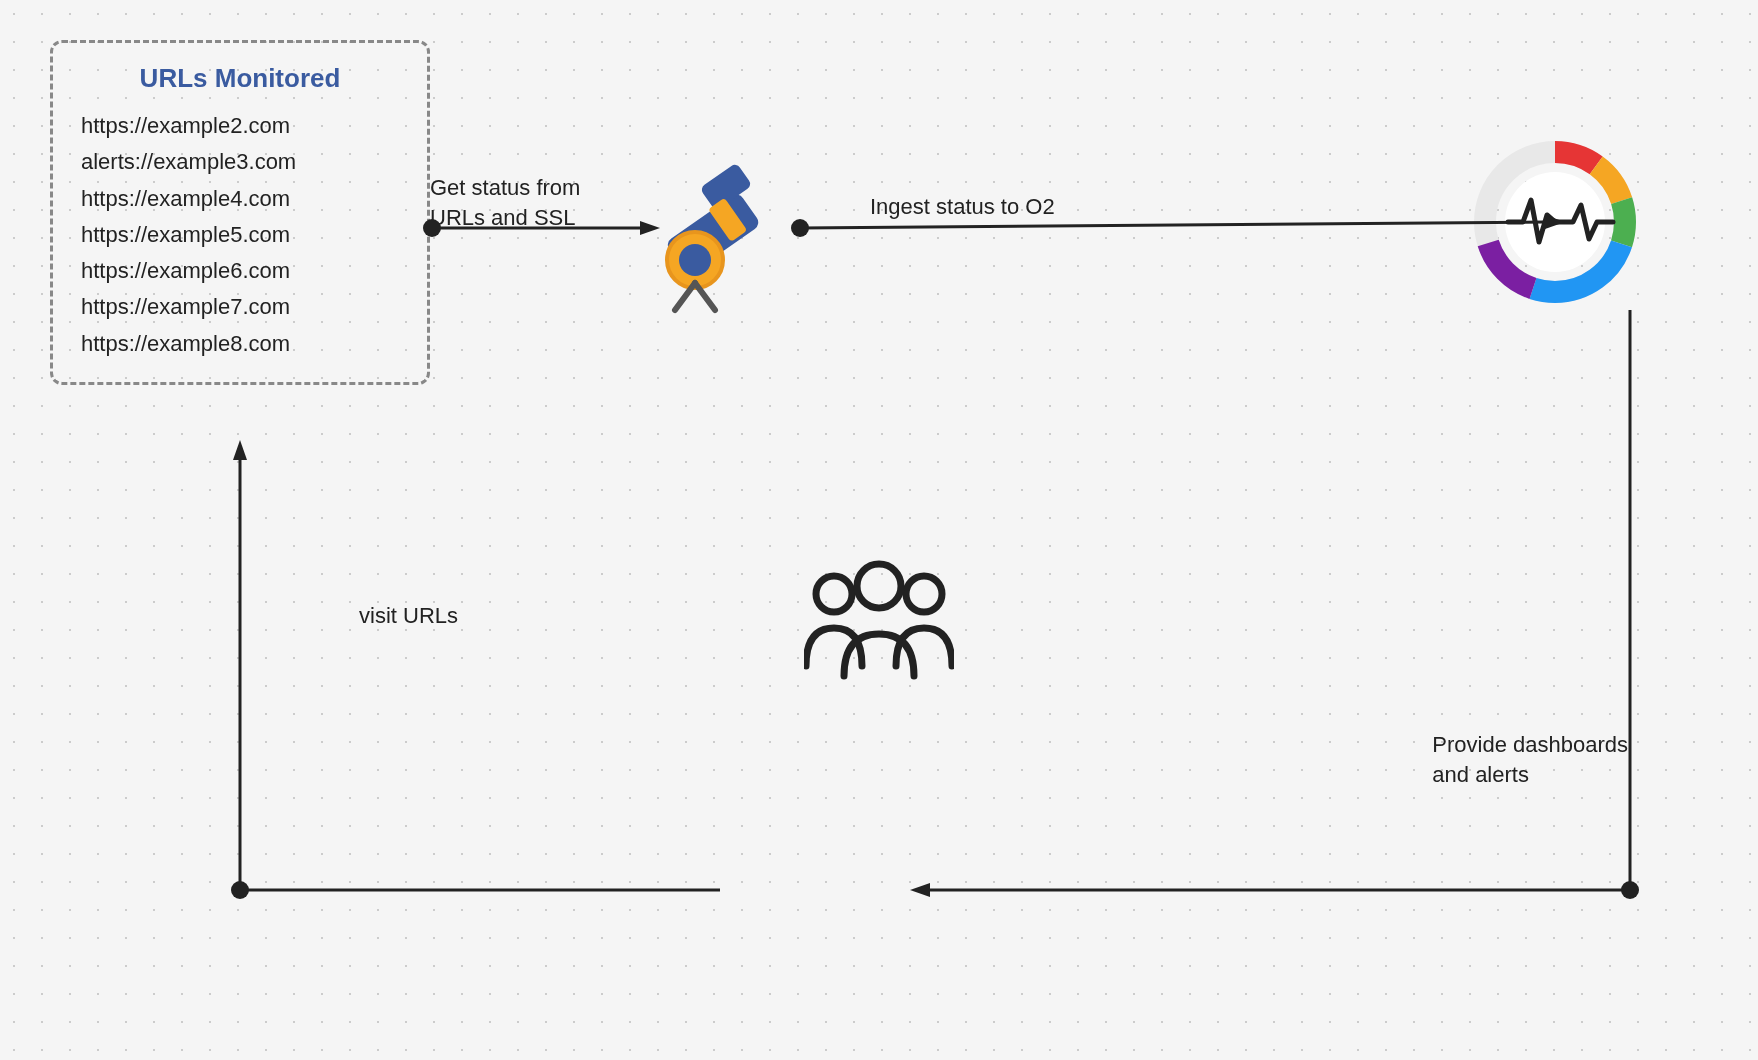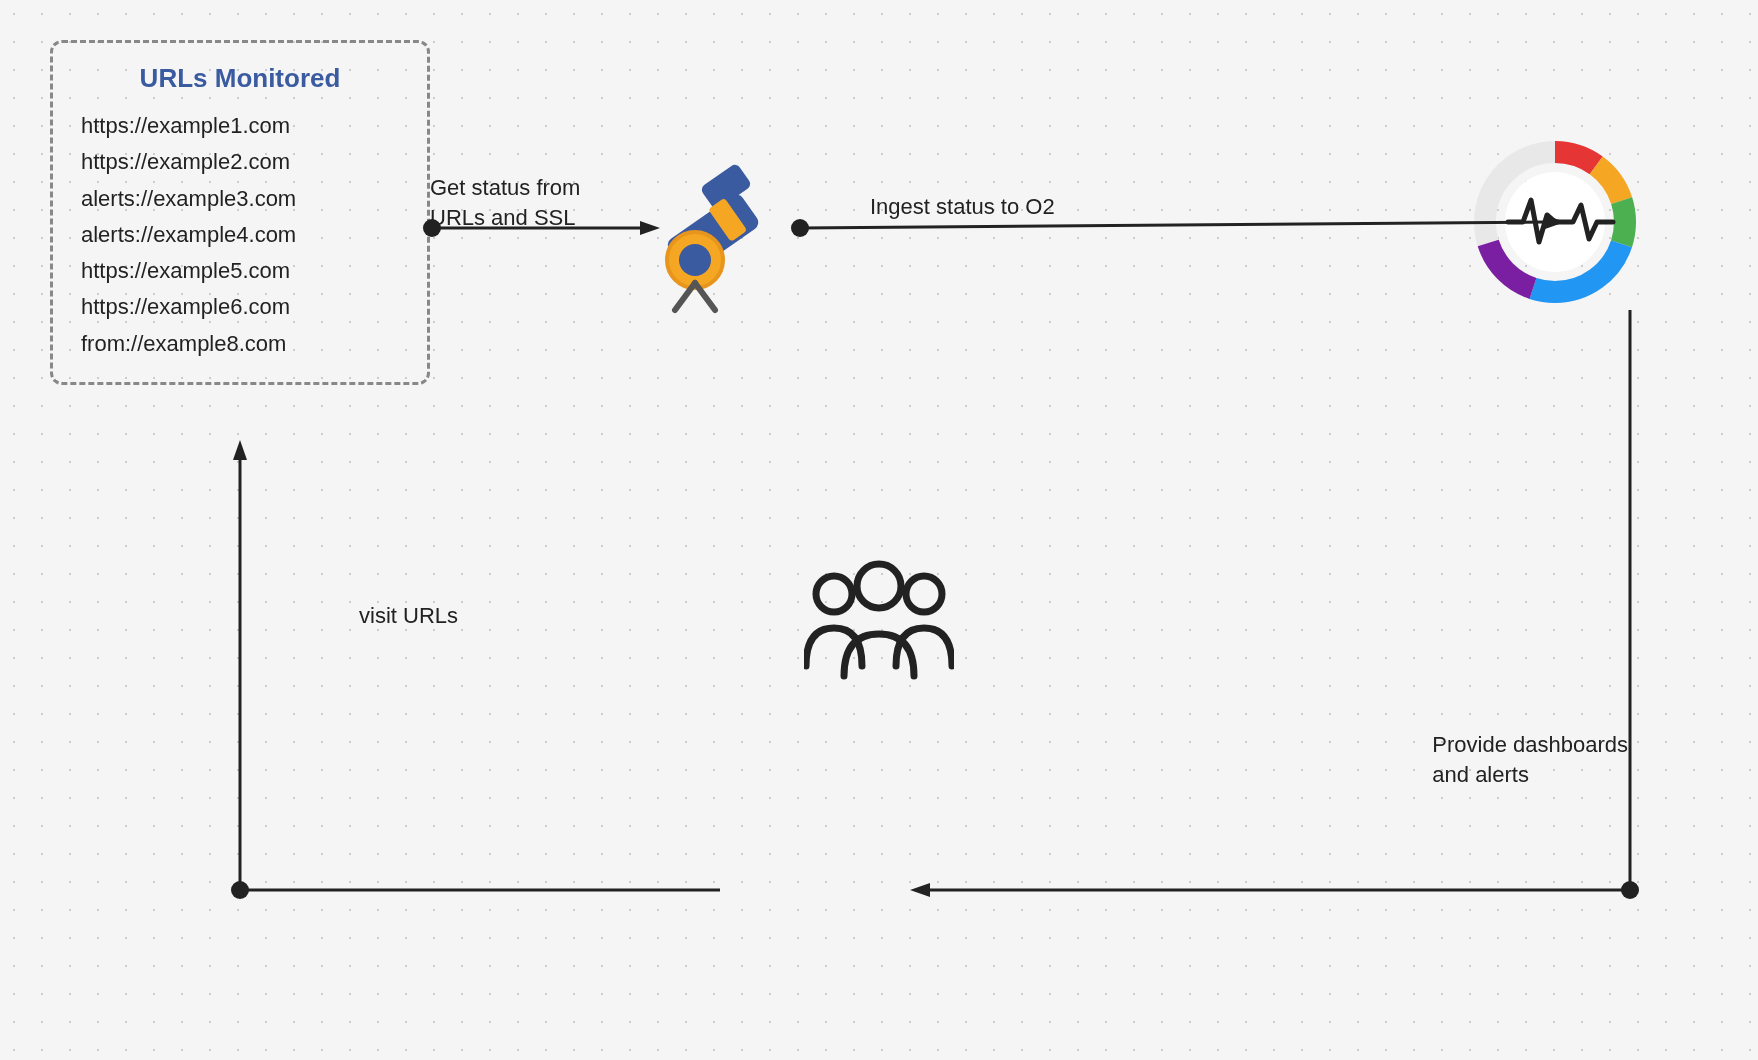--- a/index.html
+++ b/index.html
@@ -99,27 +99,27 @@
     }
   </style>
 </head>
 <body>
 
 <div class="diagram-container">
 
   <div class="urls-box">
     <div class="urls-box-title">URLs Monitored</div>
     <ul id="urls-list">
-        <li>https://example1.com</li>
         <li>https://example2.com</li>
         <li>alerts://example3.com</li>
-        <li>alerts://example4.com</li>
+        <li>https://example4.com</li>
         <li>https://example5.com</li>
         <li>https://example6.com</li>
-        <li>from://example8.com</li>
+        <li>https://example7.com</li>
+        <li>https://example8.com</li>
       </ul>
   </div>
 
   <div class="arrow-label" style="top:173px; left:430px;">
     <span style="white-space:pre-line;">Get status from
 URLs and SSL</span>
   </div>
 
   <div class="arrow-label" style="top:192px; left:870px;">
     <span>Ingest status to O2</span>

